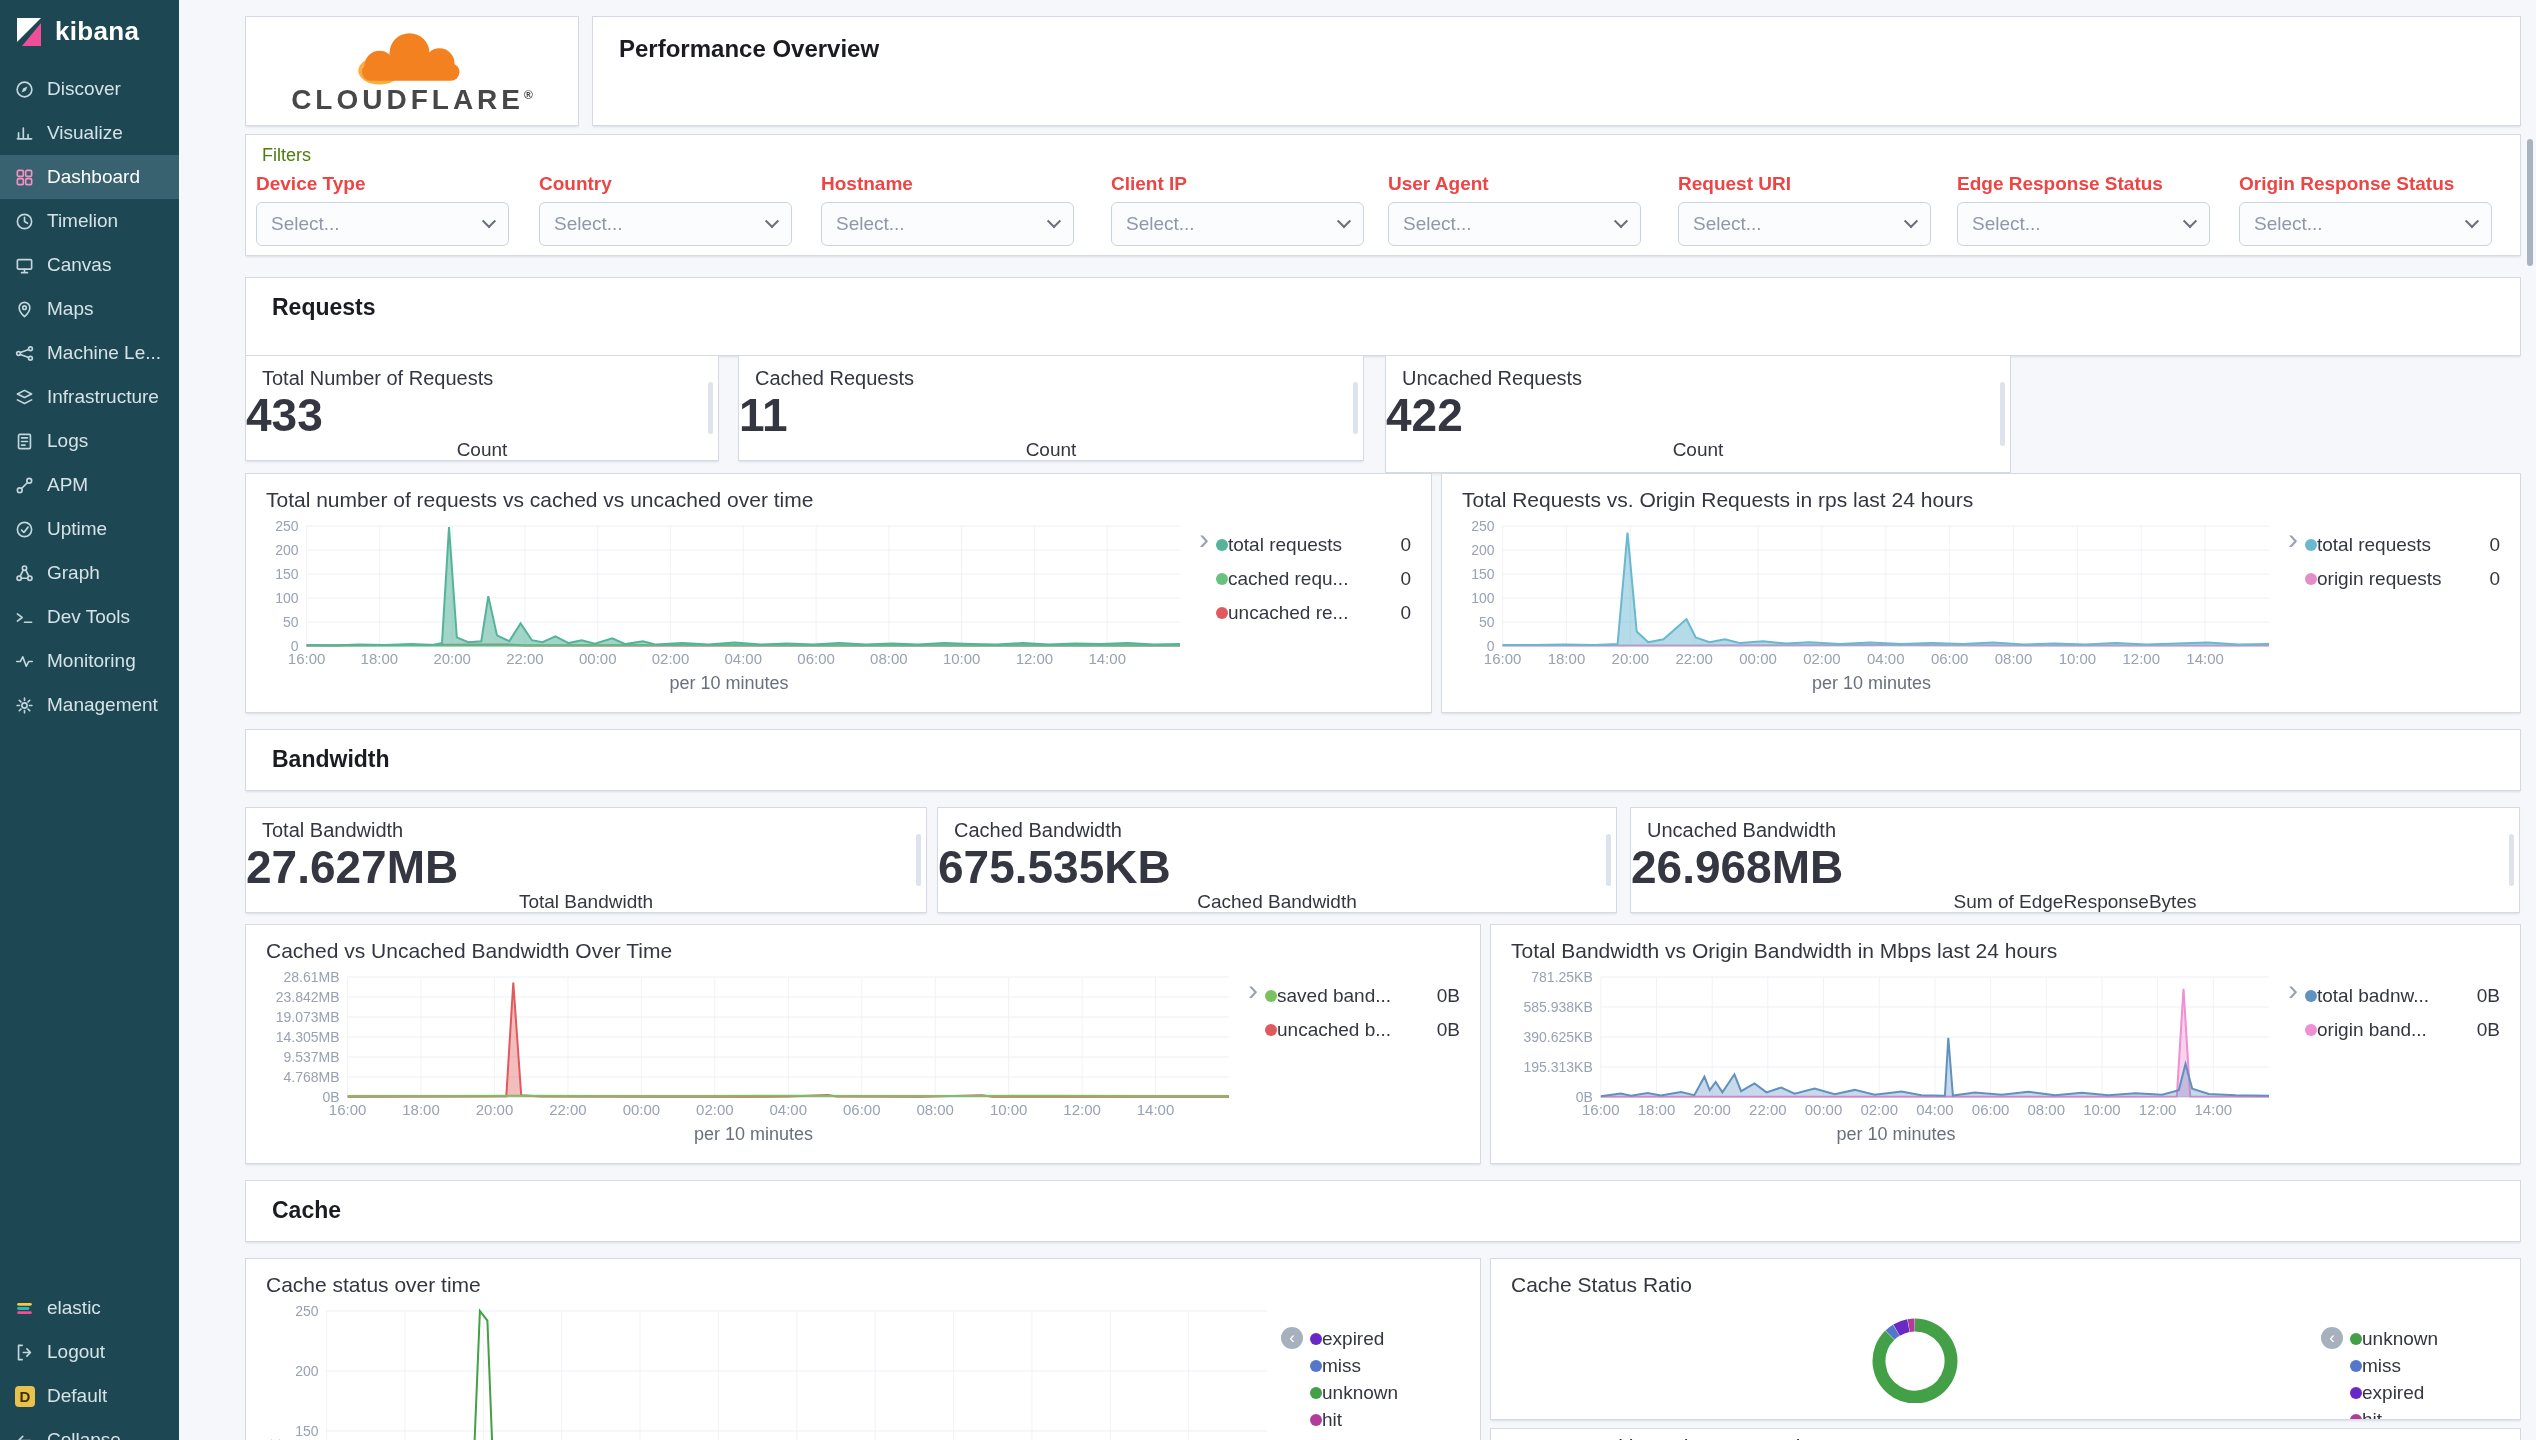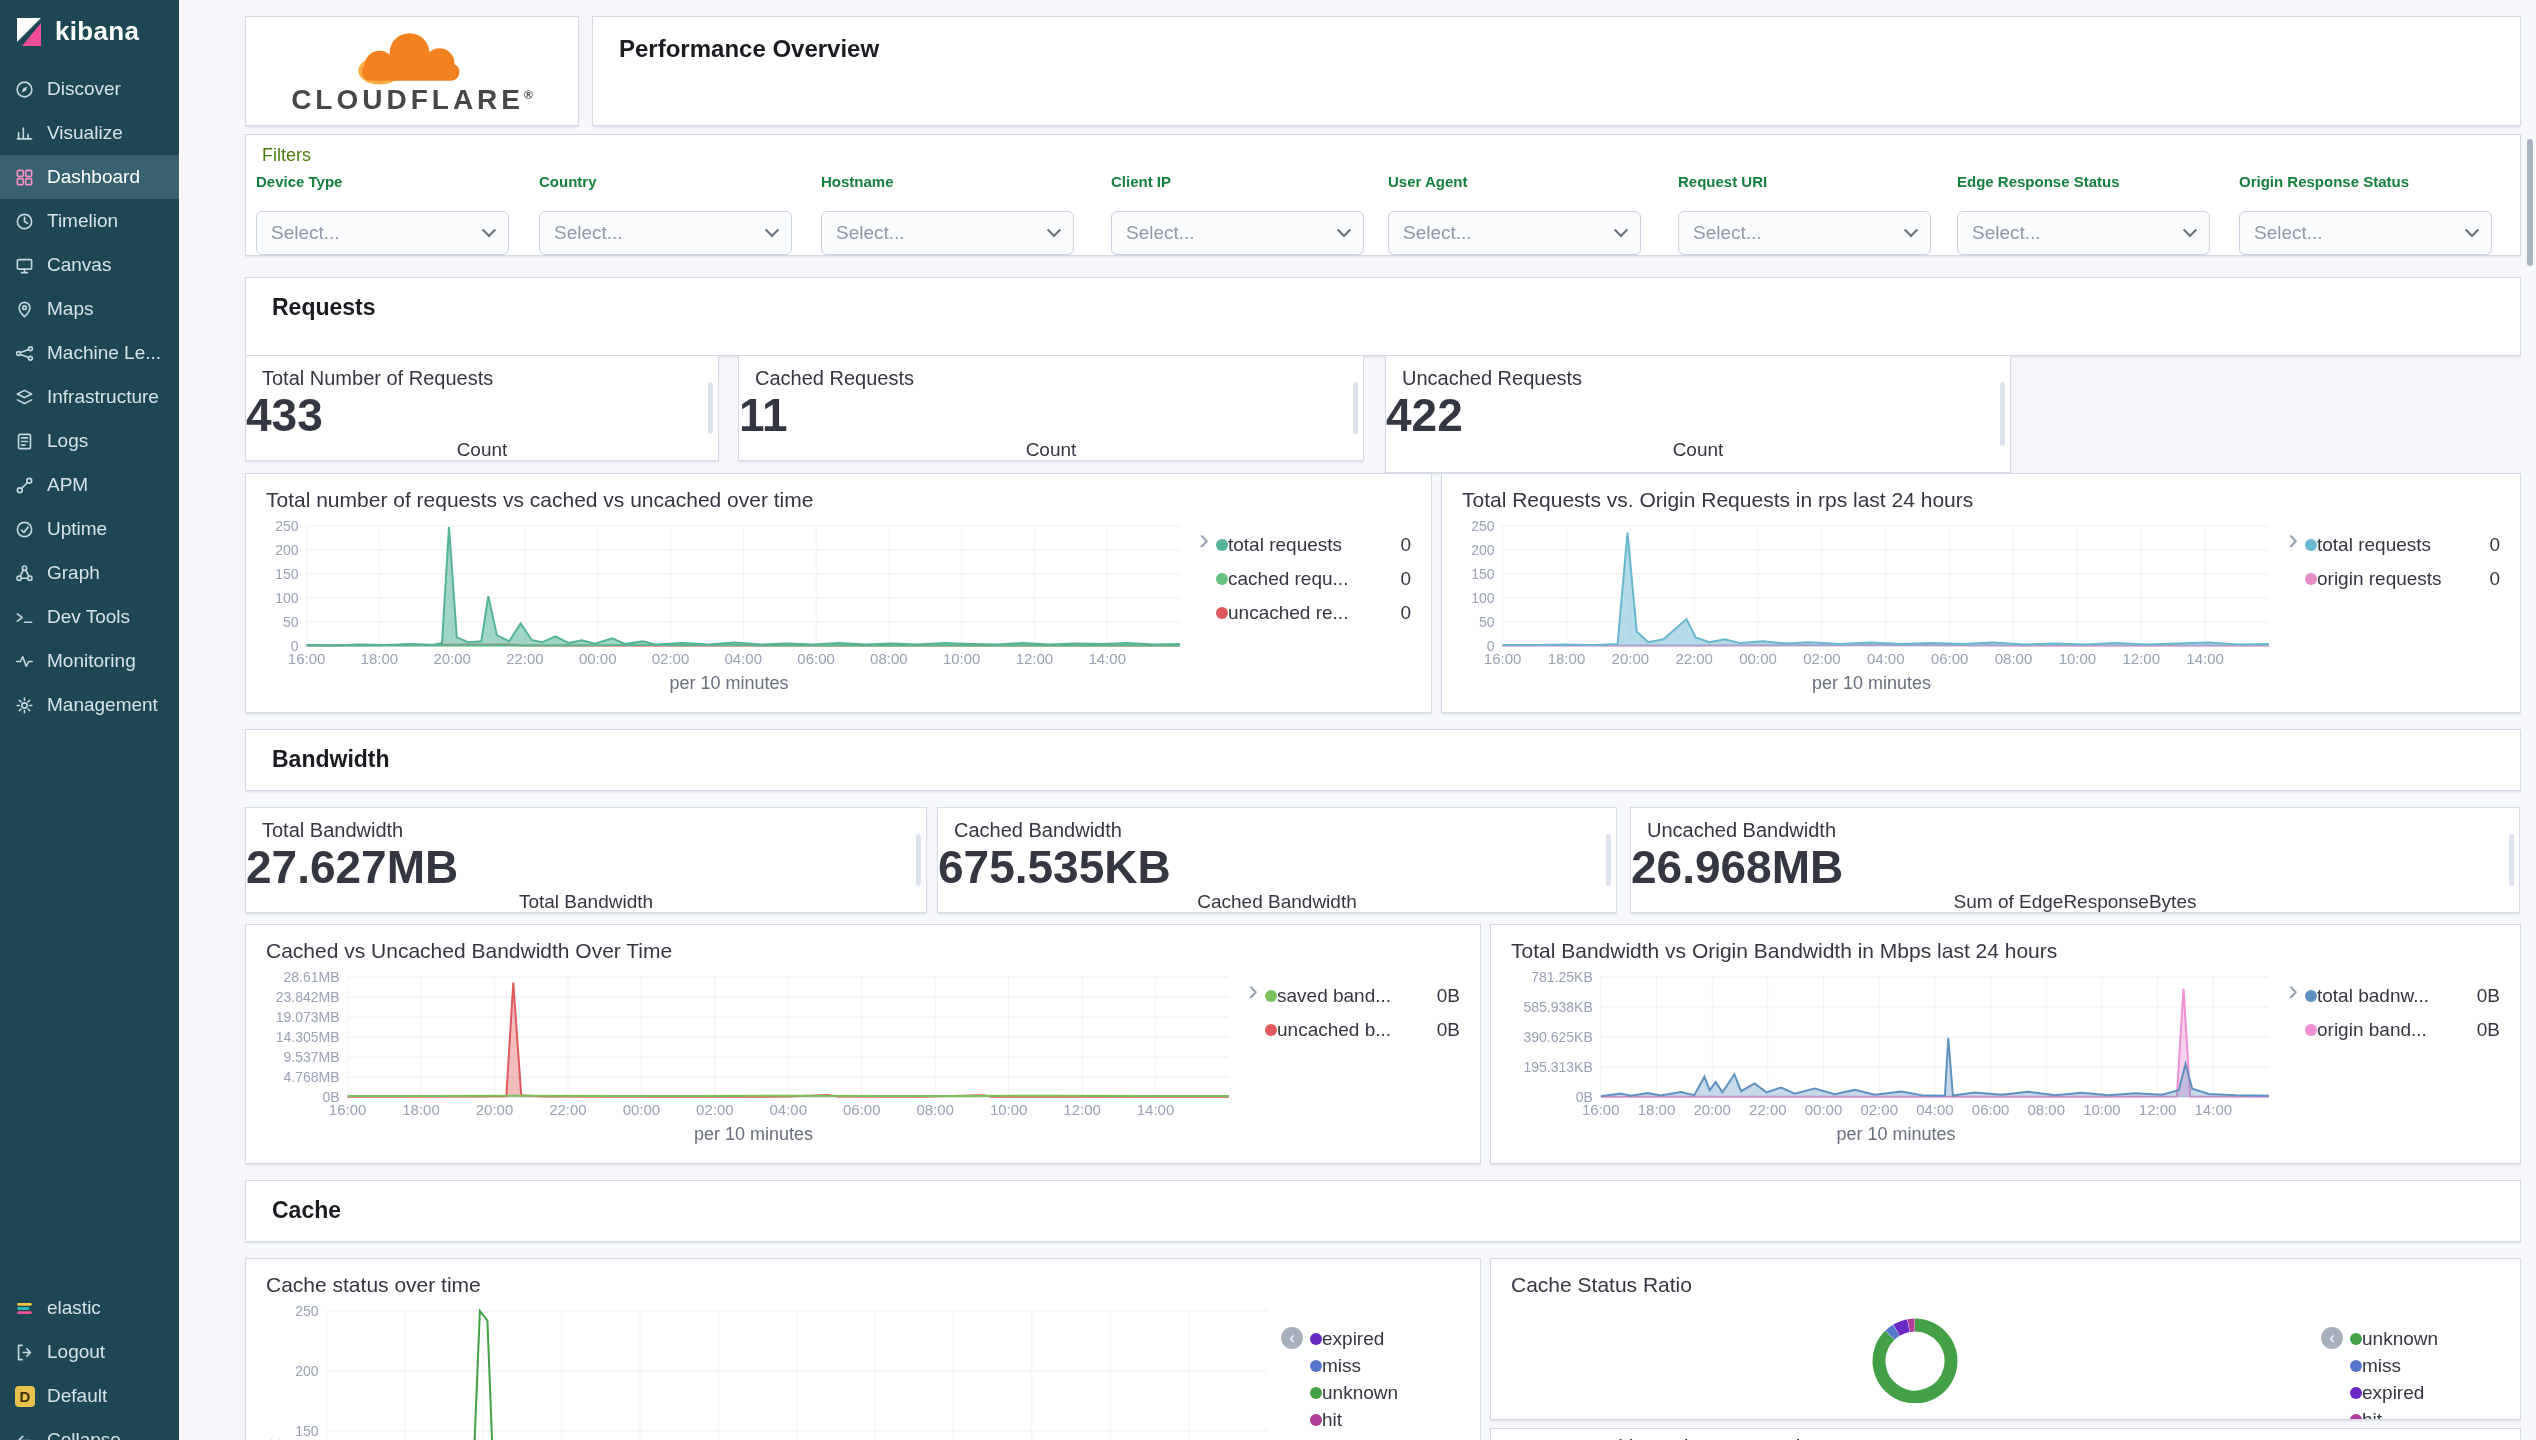--- a/index.html
+++ b/index.html
@@ -25,22 +25,22 @@
   .sec-title{font-size:23px;font-weight:700;color:#1a1c21;line-height:58px;padding-left:26px}
 
   
   .cf-panel{display:flex;flex-direction:column;align-items:center;justify-content:center}
   .cf-text{font-size:28px;font-weight:700;letter-spacing:4px;color:#474747;line-height:1}
   .cf-text sup{font-size:12px;letter-spacing:0}
 
   
   .f-heading{position:absolute;left:16px;top:10px;font-size:18px;color:#4d7c0f}
   .f-ctrl{position:absolute;top:38px;width:253px}
-  .f-label{font-size:15px;font-weight:600;color:#15803d;white-space:nowrap}
-  .f-select{display:flex;align-items:center;justify-content:space-between;padding:0 14px;background:#fbfcfd;border:1px solid #cad3e0;border-radius:6px;height:44px;margin-top:21px;cursor:pointer}
+  .f-label{font-size:19px;font-weight:600;color:#ef4444;white-space:nowrap}
+  .f-select{display:flex;align-items:center;justify-content:space-between;padding:0 14px;background:#fbfcfd;border:1px solid #cad3e0;border-radius:6px;height:44px;margin-top:7px;cursor:pointer}
   .f-ph{color:#8e98a8;font-size:19px}
   .caret{width:10px;height:10px;border-right:2px solid #69707d;border-bottom:2px solid #69707d;transform:rotate(45deg) translate(-2px,-2px)}
 
   
   .metric .m-title{font-size:20px;color:#343741;padding:11px 0 0 16px;white-space:nowrap;overflow:hidden}
   .metric .m-value{font-size:46px;font-weight:700;color:#343741;line-height:1.02;margin-top:2px}
   .metric .m-sub{text-align:center;font-size:19px;color:#343741}
   .m-scroll{position:absolute;right:5px;top:26px;bottom:26px;width:5px;background:#dde3ec;border-radius:3px}
 
   

